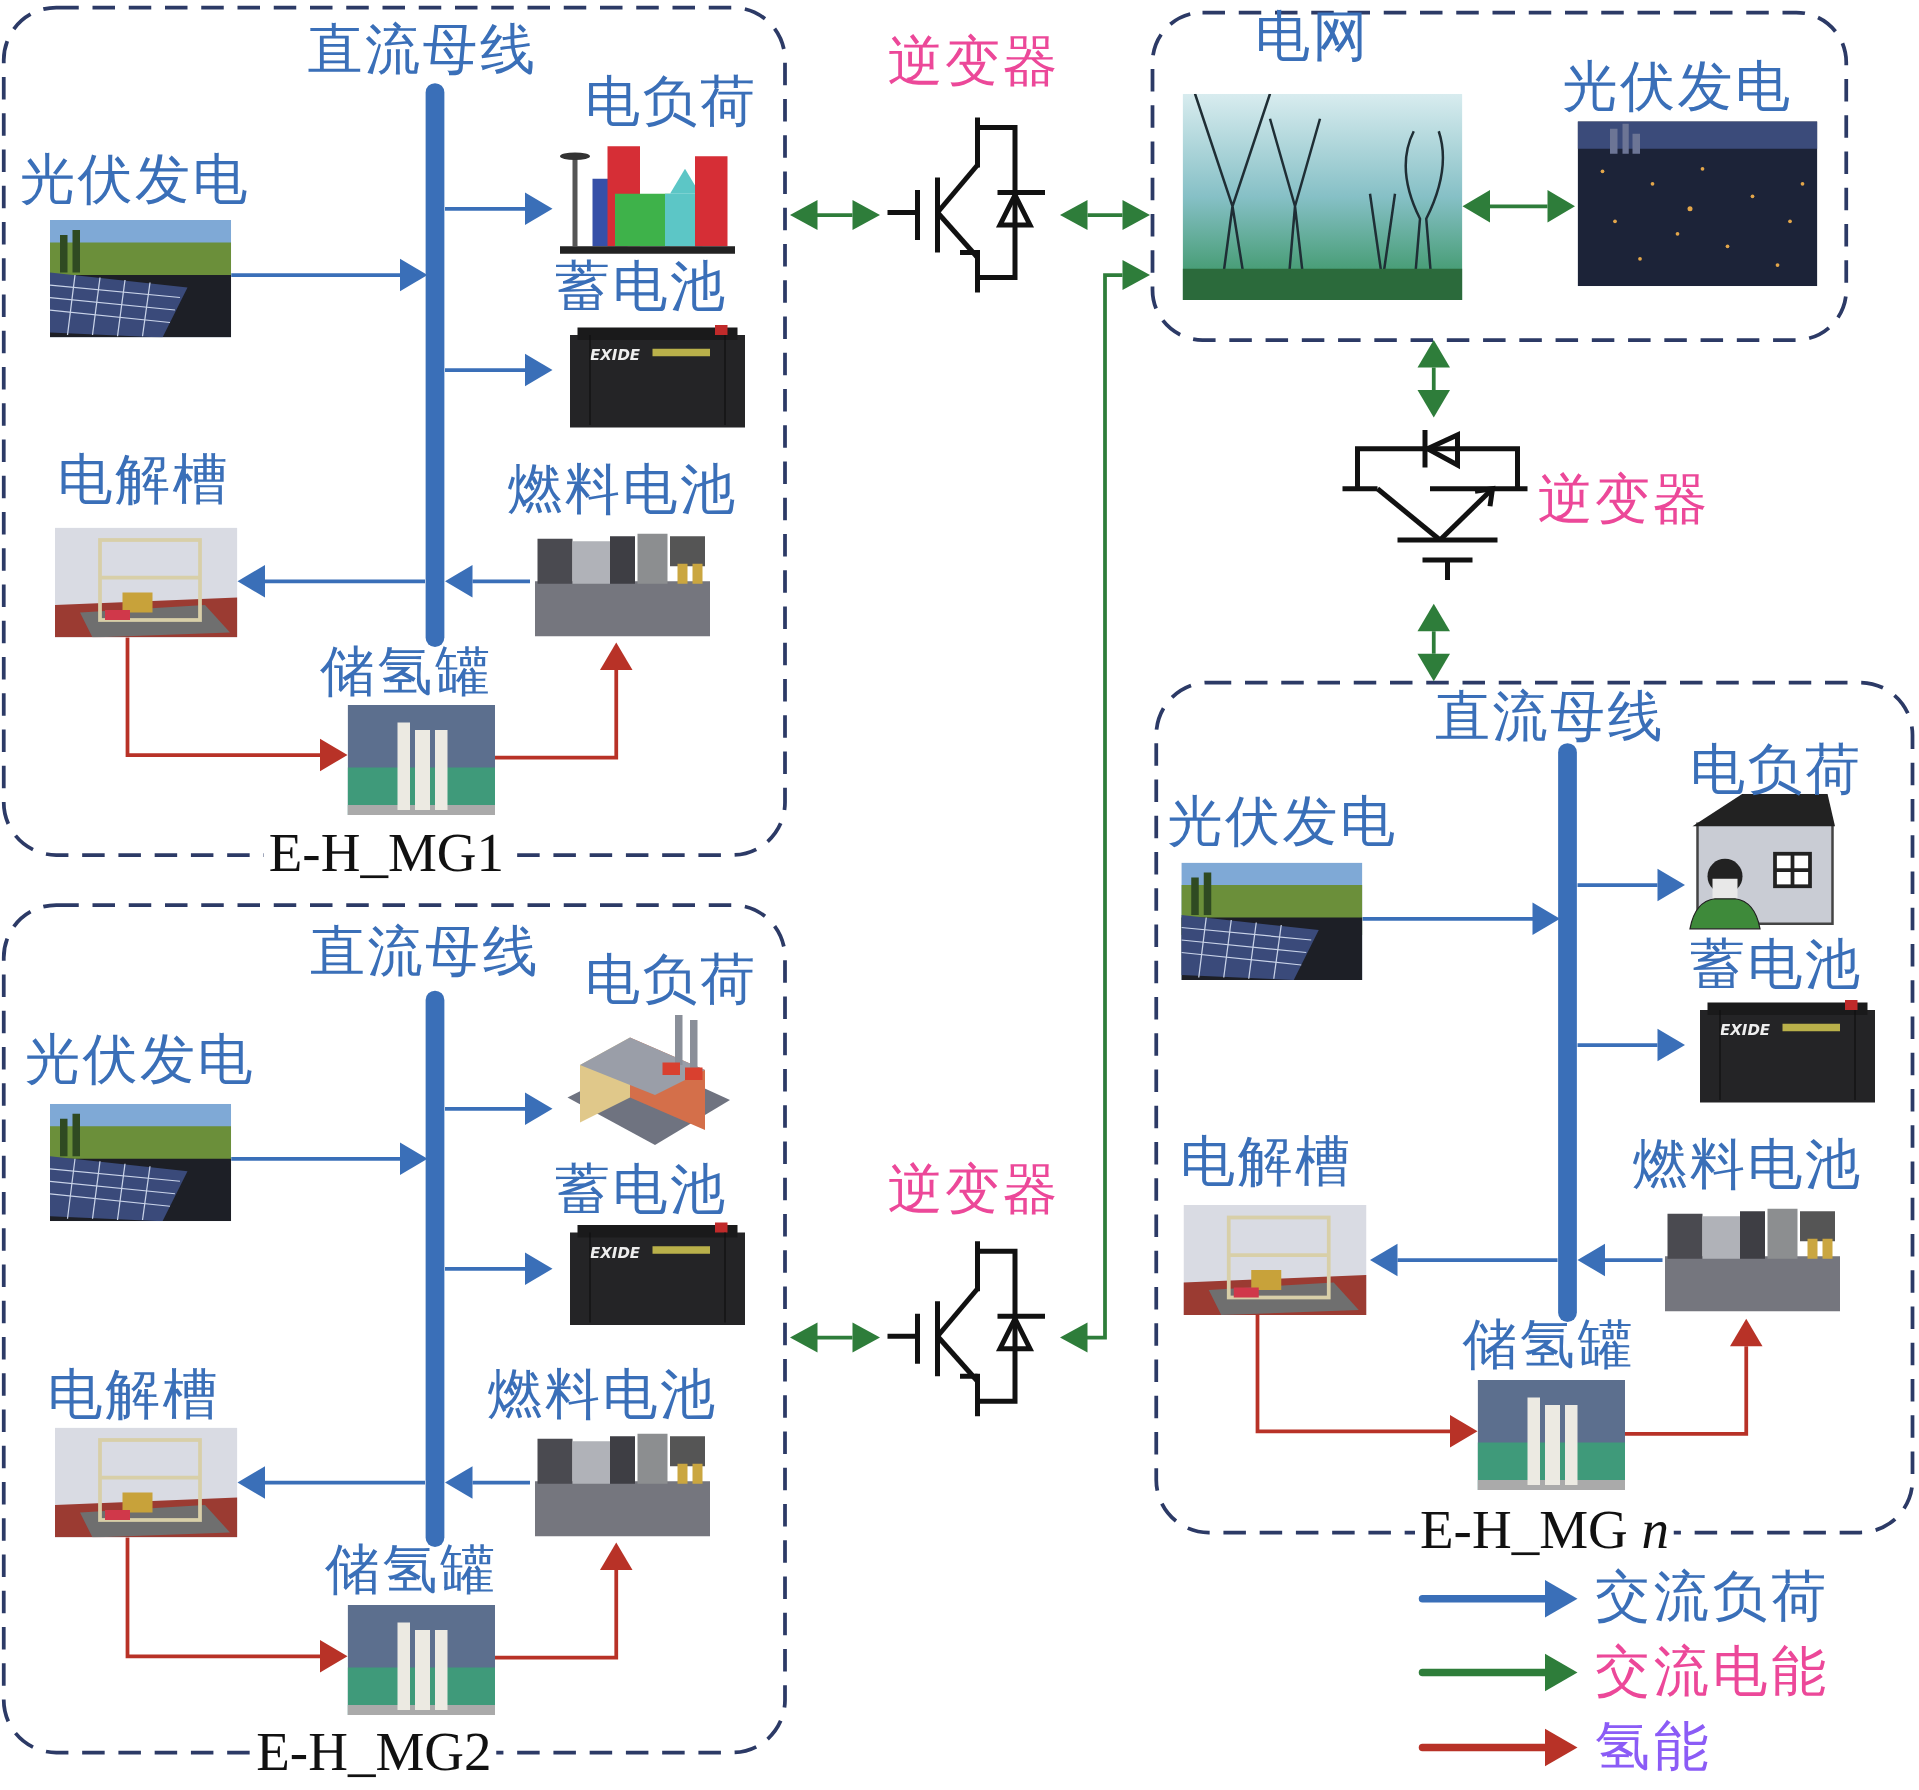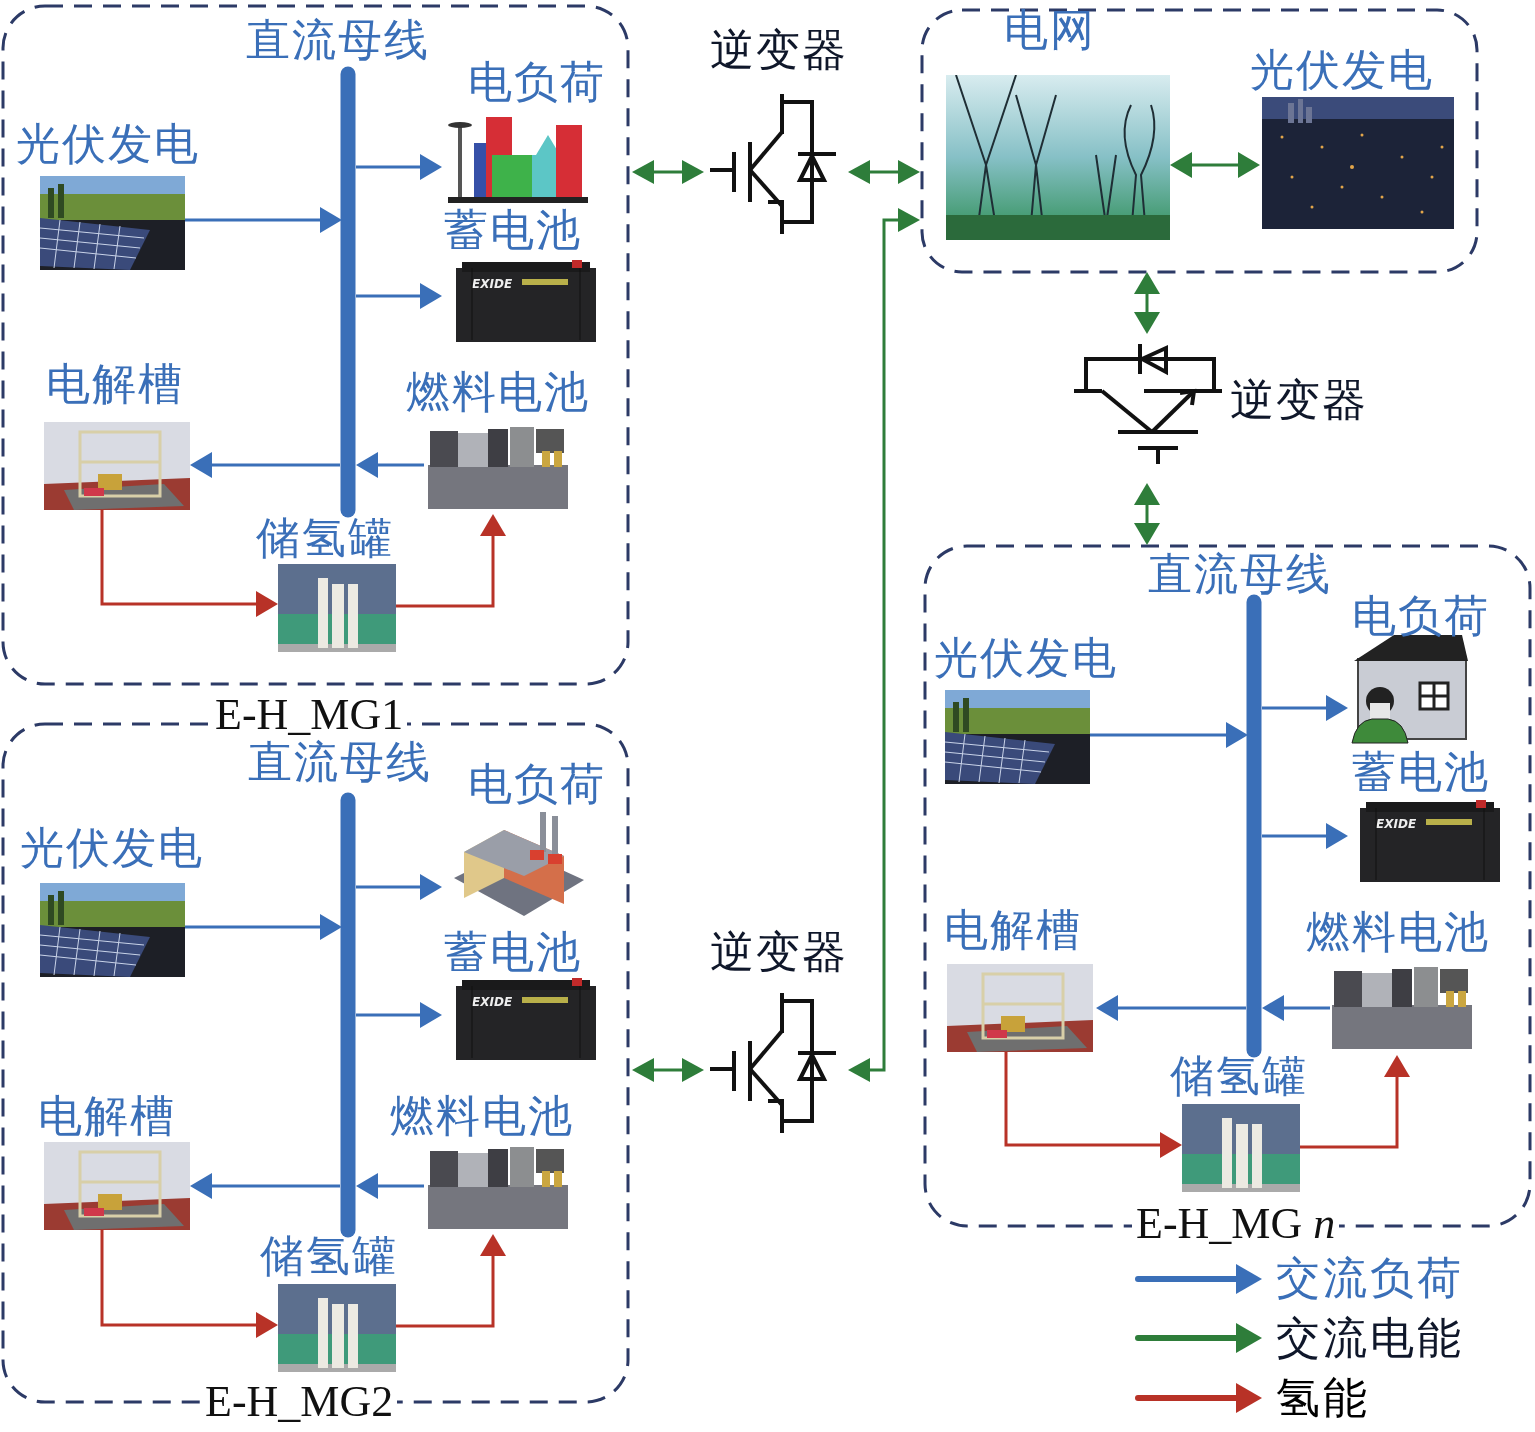--- a/index.html
+++ b/index.html
@@ -1,20 +1,20 @@
 <!DOCTYPE html>
 <html><head>
 <meta charset="utf-8">
 <style>
   html,body{margin:0;padding:0;background:#fff;}
   body{width:1535px;height:1432px;position:relative;overflow:hidden;font-family:"DejaVu Sans","Liberation Sans",sans-serif;}
   .lbl{position:absolute;white-space:nowrap;font-size:44px;line-height:1;font-family:"DejaVu Serif","Liberation Serif",serif;letter-spacing:2px;}
   .blue{color:#3a6fb8;}
-  .green{color:#0f172a;}
-  .red{color:#000000;}
+  .green{color:#ec4899;}
+  .red{color:#8b5cf6;}
   .mglabel{position:absolute;white-space:nowrap;font-family:"Liberation Serif","DejaVu Serif",serif;font-size:44px;color:#111;background:#fff;padding:0 4px;line-height:1;}
   .mglabel i{font-style:italic;}
   .img{position:absolute;overflow:hidden;}
   svg.layer{position:absolute;left:0;top:0;}
   .legend-text{position:absolute;white-space:nowrap;font-size:44px;line-height:1;font-family:"DejaVu Serif","Liberation Serif",serif;letter-spacing:3px;}
 </style>
 </head>
 <body>
 
 <svg class="layer" width="1535" height="1432" viewBox="0 0 1535 1432">
@@ -498,21 +498,21 @@
     </svg>
 </div>
 
 <div class="lbl blue" style="left:246px;top:18px;">直流母线</div>
 <div class="lbl blue" style="left:468px;top:60px;">电负荷</div>
 <div class="lbl blue" style="left:16px;top:122px;">光伏发电</div>
 <div class="lbl blue" style="left:444px;top:208px;">蓄电池</div>
 <div class="lbl blue" style="left:46px;top:362px;">电解槽</div>
 <div class="lbl blue" style="left:406px;top:370px;">燃料电池</div>
 <div class="lbl blue" style="left:256px;top:516px;">储氢罐</div>
-<div class="mglabel" style="left:211px;top:661px;margin-top:32px;"><span>E-H_MG</span><span>1</span></div>
+<div class="mglabel" style="left:211px;top:661px;"><span>E-H_MG</span><span>1</span></div>
 
 <div class="lbl blue" style="left:248px;top:740px;">直流母线</div>
 <div class="lbl blue" style="left:468px;top:762px;">电负荷</div>
 <div class="lbl blue" style="left:20px;top:826px;">光伏发电</div>
 <div class="lbl blue" style="left:444px;top:930px;">蓄电池</div>
 <div class="lbl blue" style="left:38px;top:1094px;">电解槽</div>
 <div class="lbl blue" style="left:390px;top:1094px;">燃料电池</div>
 <div class="lbl blue" style="left:260px;top:1234px;">储氢罐</div>
 <div class="mglabel" style="left:201px;top:1380px;"><span>E-H_MG</span><span>2</span></div>
 

